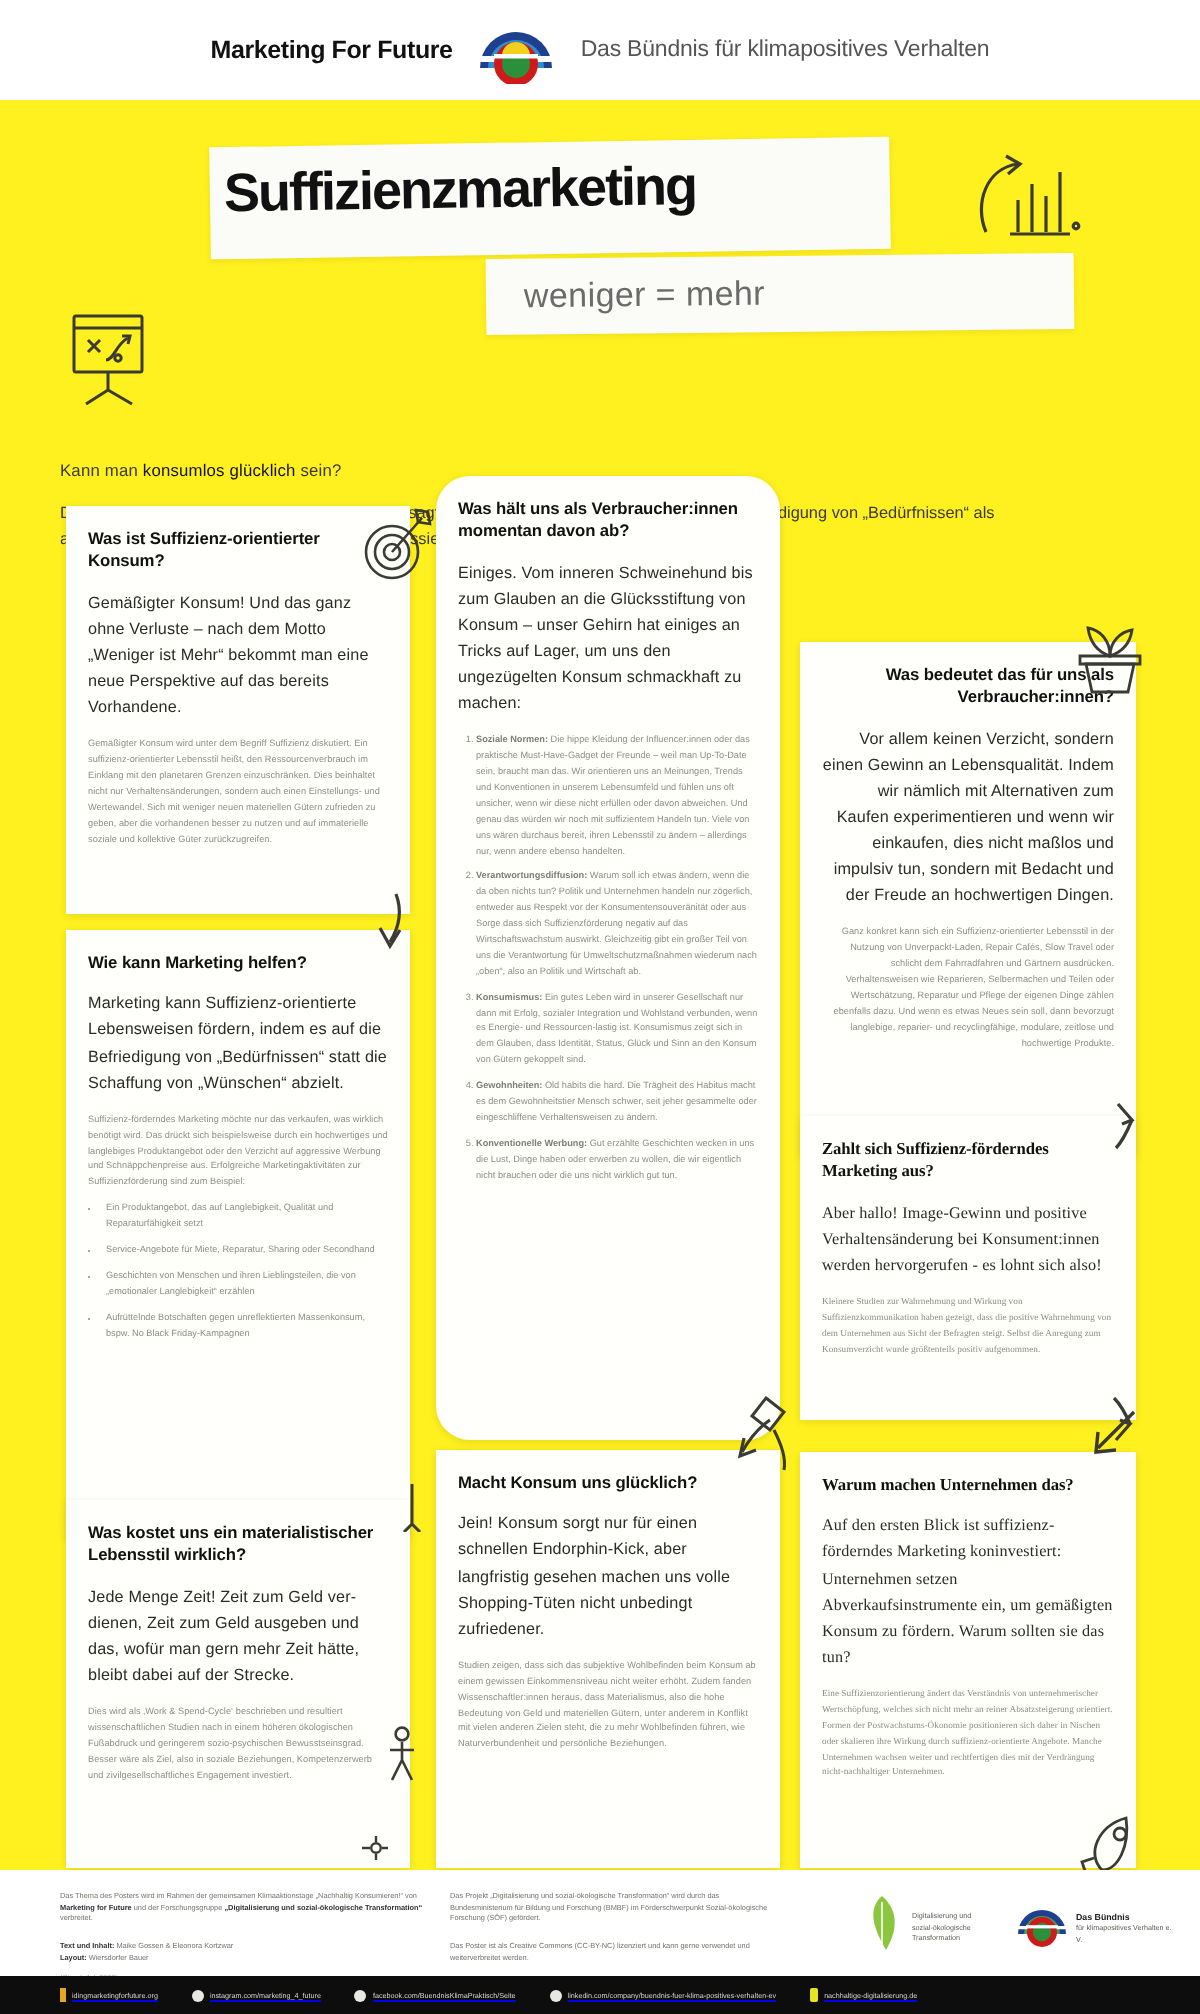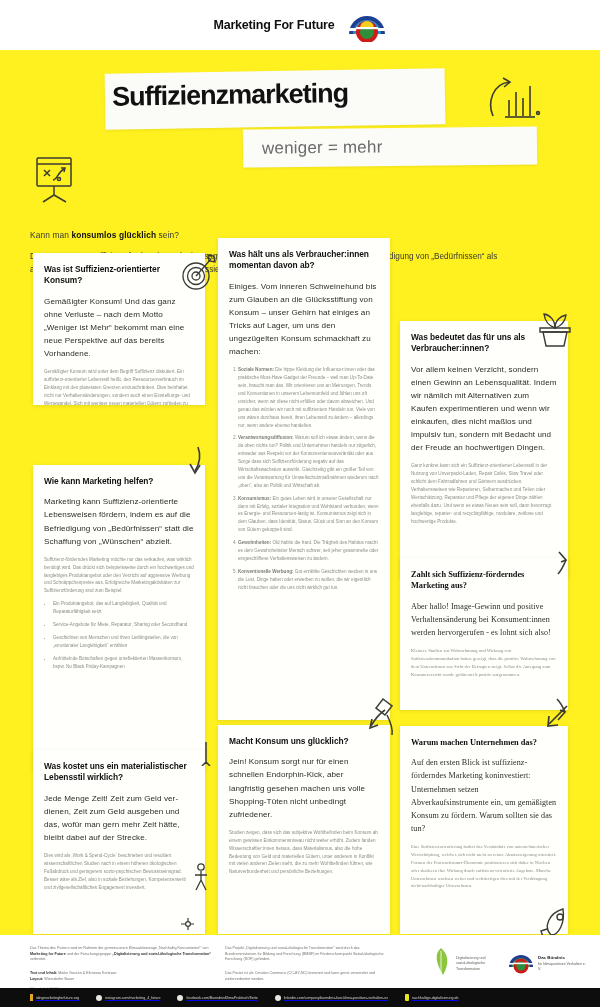--- a/index.html
+++ b/index.html
@@ -69,21 +69,21 @@
     letter-spacing: 0.2px;
     transform: rotate(-0.6deg);
   }
 
   .deco { position: absolute; pointer-events: none; }
 
   .lead1 {
     position: absolute; left: 30px; top: 180px;
     font-size: 8.4px; color: #3a3a32; letter-spacing: .1px;
   }
-  .lead1 b { font-weight: 700; color: #111; text-align: right; }
+  .lead1 b { font-weight: 400; color: #111; text-align: right; }
   .lead2 {
     position: absolute; left: 30px; top: 201px;
     width: 480px;
     font-size: 8.2px; line-height: 1.55; color: #3a3a32;
   }
   .lead2 b { font-weight: 800; color: #111; }
 
   
   .card {
     position: absolute;
@@ -153,20 +153,21 @@
         <path d="M6 26 A14 14 0 0 1 34 26 Z" fill="#2e8fd0"></path>
         <path d="M9 26 A11 11 0 0 1 31 26 Z" fill="#3aa65a"></path>
         <path d="M12 26 A8 8 0 0 1 28 26 Z" fill="#f2d01e"></path>
         <path d="M0 20 h40 v3 h-40 Z" fill="#ffffff"></path>
         <circle cx="20" cy="24" r="11" fill="#cf1a1a"></circle>
         <circle cx="20" cy="24" r="7" fill="#2c8f3c"></circle>
         <path d="M13 20 a7 7 0 0 1 14 0 Z" fill="#f2d01e"></path>
         <path d="M9 19 h22 v2.2 h-22 Z" fill="#ffffff"></path>
       </svg>
     </div>
+    <div class="brand-right">Das Bündnis für klimapositives Verhalten</div>
   </div>
 
   <div class="yellow">
 
     <div class="deco" style="left:33px;top:105px;">
       <svg width="46" height="48" viewBox="0 0 46 48" fill="none" stroke="#3b3b33" stroke-width="1.5">
         <rect x="4" y="3" width="34" height="28" rx="1"></rect>
         <path d="M4 9 h34"></path>
         <path d="M21 31 L21 40 M21 40 L10 47 M21 40 L33 47"></path>
         <path d="M11 15 l6 6 M17 15 l-6 6"></path>
@@ -192,54 +193,54 @@
       </svg>
     </div>
 
     <div class="lead1">
       <span>Kann man </span><b>konsumlos glücklich</b><span> sein?</span>
     </div>
     <div class="lead2">
       <span>Das sogenannte suffizienz-fördernde Marketing sagt </span><b>„Ja, kann man“</b><span>, indem es eher auf die Befriedigung von „Bedürfnissen“ als auf die Schaffung von </span><b>„neuen Wünschen“</b><span> fokussiert.</span>
     </div>
 
-    <div class="card" style="left:33px;top:203px;width:172px;height:152px;">
+    <div class="card" style="left:33px;top:203px;width:172px;height:204px;">
       <h3>Was ist Suffizienz-orientierter Konsum?</h3>
       <p class="lede">Gemäßigter Konsum! Und das ganz ohne Verluste – nach dem Motto „Weniger ist Mehr“ bekommt man eine neue Perspektive auf das bereits Vorhandene.</p>
       <p class="body">Gemäßigter Konsum wird unter dem Begriff Suffizienz diskutiert. Ein suffizienz-orientierter Lebensstil heißt, den Ressourcenverbrauch im Einklang mit den planetaren Grenzen einzuschränken. Dies beinhaltet nicht nur Verhaltensänderungen, sondern auch einen Einstellungs- und Wertewandel. Sich mit weniger neuen materiellen Gütern zufrieden zu geben, aber die vorhandenen besser zu nutzen und auf immaterielle soziale und kollektive Güter zurückzugreifen.</p>
     </div>
     <div class="deco" style="left:178px;top:200px;">
       <svg width="40" height="44" viewBox="0 0 40 44" fill="none" stroke="#3b3b33" stroke-width="1.3">
         <circle cx="18" cy="26" r="13"></circle>
         <circle cx="18" cy="26" r="8.5"></circle>
         <circle cx="18" cy="26" r="4"></circle>
         <path d="M18 26 L33 9"></path>
         <path d="M30 5 l6 1 l1 6 l-6 -1 Z"></path>
       </svg>
     </div>
 
-    <div class="card" style="left:218px;top:188px;width:172px;height:482px;">
+    <div class="card" style="left:218px;top:188px;width:172px;height:482px;border-radius:17px;">
       <h3>Was hält uns als Verbraucher:innen momentan davon ab?</h3>
       <p class="lede">Einiges. Vom inneren Schweinehund bis zum Glauben an die Glücks­stiftung von Konsum – unser Gehirn hat einiges an Tricks auf Lager, um uns den ungezügelten Konsum schmackhaft zu machen:</p>
       <ol class="numlist">
         <li><b>Soziale Normen:</b><span> Die hippe Kleidung der Influencer:innen oder das praktische Must-Have-Gadget der Freunde – weil man Up-To-Date sein, braucht man das. Wir orientieren uns an Meinungen, Trends und Konventionen in unserem Lebensumfeld und fühlen uns oft unsicher, wenn wir diese nicht erfüllen oder davon abweichen. Und genau das würden wir noch mit suffizientem Handeln tun. Viele von uns wären durchaus bereit, ihren Lebensstil zu ändern – allerdings nur, wenn andere ebenso handelten.</span></li>
         <li><b>Verantwortungsdiffusion:</b><span> Warum soll ich etwas ändern, wenn die da oben nichts tun? Politik und Unternehmen handeln nur zögerlich, entweder aus Respekt vor der Konsumentensouveränität oder aus Sorge dass sich Suffizienzförderung negativ auf das Wirtschaftswachstum auswirkt. Gleichzeitig gibt ein großer Teil von uns die Verantwortung für Umweltschutzmaßnahmen wiederum nach „oben“, also an Politik und Wirtschaft ab.</span></li>
         <li><b>Konsumismus:</b><span> Ein gutes Leben wird in unserer Gesellschaft nur dann mit Erfolg, sozialer Integration und Wohlstand verbunden, wenn es Energie- und Ressourcen-lastig ist. Konsumismus zeigt sich in dem Glauben, dass Identität, Status, Glück und Sinn an den Konsum von Gütern gekoppelt sind.</span></li>
         <li><b>Gewohnheiten:</b><span> Old habits die hard. Die Trägheit des Habitus macht es dem Gewohnheitstier Mensch schwer, seit jeher gesammelte oder eingeschliffene Verhaltensweisen zu ändern.</span></li>
         <li><b>Konventionelle Werbung:</b><span> Gut erzählte Geschichten wecken in uns die Lust, Dinge haben oder erwerben zu wollen, die wir eigentlich nicht brauchen oder die uns nicht wirklich gut tun.</span></li>
       </ol>
     </div>
     <div class="deco" style="left:370px;top:645px;">
       <svg width="34" height="42" viewBox="0 0 34 42" fill="none" stroke="#3b3b33" stroke-width="1.5">
         <path d="M13 4 L22 11 L15 20 L6 13 Z"></path>
         <path d="M17 20 C21 28 23 34 22 40"></path>
       </svg>
     </div>
 
-    <div class="card" style="left:400px;top:271px;width:168px;height:257px;">
+    <div class="card" style="left:400px;top:271px;width:168px;height:257px;text-align:right;">
       <h3>Was bedeutet das für uns als Verbraucher:innen?</h3>
       <p class="lede">Vor allem keinen Verzicht, sondern einen Gewinn an Lebensqualität. Indem wir nämlich mit Alternati­ven zum Kaufen experimentieren und wenn wir einkaufen, dies nicht maßlos und impulsiv tun, sondern mit Bedacht und der Freude an hochwertigen Dingen.</p>
       <p class="body">Ganz konkret kann sich ein Suffizienz-orientierter Lebensstil in der Nutzung von Unverpackt-Laden, Repair Cafés, Slow Travel oder schlicht dem Fahrradfahren und Gärtnern ausdrücken. Verhaltensweisen wie Reparieren, Selbermachen und Teilen oder Wertschätzung, Reparatur und Pflege der eigenen Dinge zählen ebenfalls dazu. Und wenn es etwas Neues sein soll, dann bevorzugt langlebige, reparier- und recyclingfähige, modulare, zeitlose und hochwertige Produkte.</p>
     </div>
     <div class="deco" style="left:537px;top:258px;">
       <svg width="36" height="44" viewBox="0 0 36 44" fill="none" stroke="#3b3b33" stroke-width="1.4">
         <path d="M6 24 h24 l-3 14 h-18 Z"></path>
         <path d="M3 20 h30 v4 h-30 Z"></path>
         <path d="M18 20 C18 12 13 7 7 6 C8 13 12 18 18 20Z"></path>
         <path d="M18 20 C18 13 23 8 29 7 C28 14 24 18 18 20Z"></path>

